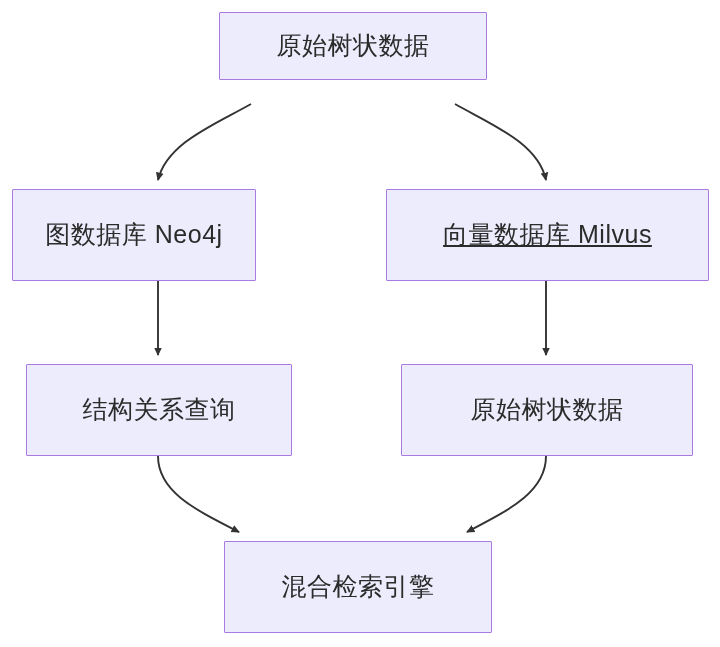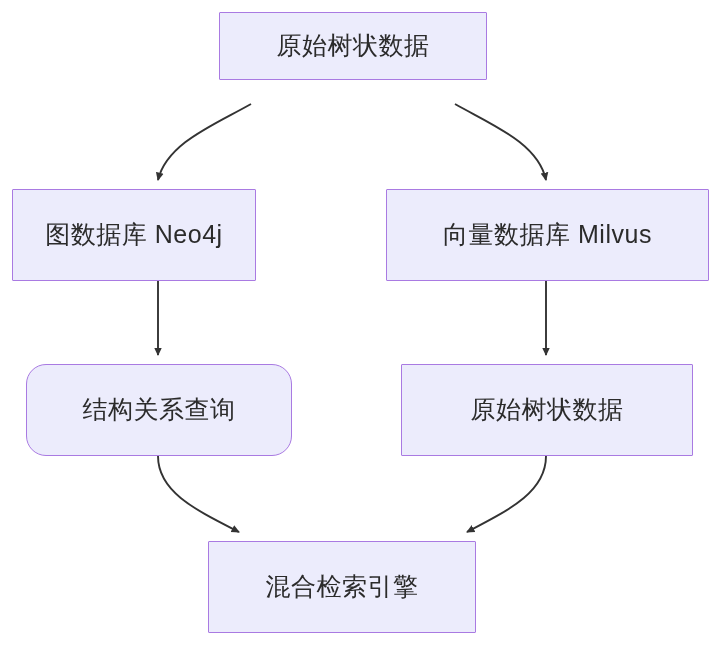--- a/index.html
+++ b/index.html
@@ -44,24 +44,24 @@
     letter-spacing: 0.5px;
     white-space: nowrap;
   }
   .node-label {
     display: block;
     text-align: center;
   }
   
   #node-root        { left: 219px; top: 12px;  width: 268px; height: 68px; }
   #node-graphdb     { left: 12px;  top: 189px; width: 244px; height: 92px; }
-  #node-vectordb    { left: 386px; top: 189px; width: 323px; height: 92px; }
-  #node-structquery { left: 26px;  top: 364px; width: 266px; height: 92px; border-radius: 20px; }
+  #node-vectordb    { left: 386px; top: 189px; width: 323px; height: 92px; text-decoration: underline; }
+  #node-structquery { left: 26px;  top: 364px; width: 266px; height: 92px; }
   #node-semquery    { left: 401px; top: 364px; width: 292px; height: 92px; }
-  #node-hybrid      { left: 208px; top: 541px; width: 268px; height: 92px; }
+  #node-hybrid      { left: 224px; top: 541px; width: 268px; height: 92px; }
 </style>
 </head>
 <body>
 
 <div id="diagram-canvas">
 
   <svg class="edge-layer" viewBox="0 0 720 647" width="720" height="647" xmlns="http://www.w3.org/2000/svg">
     <defs>
       <marker id="arrowhead" markerWidth="9" markerHeight="9" refX="7.4" refY="4.5" orient="auto" markerUnits="userSpaceOnUse">
         <path d="M0,0.6 L8.4,4.5 L0,8.4 z" fill="#333333"></path>

